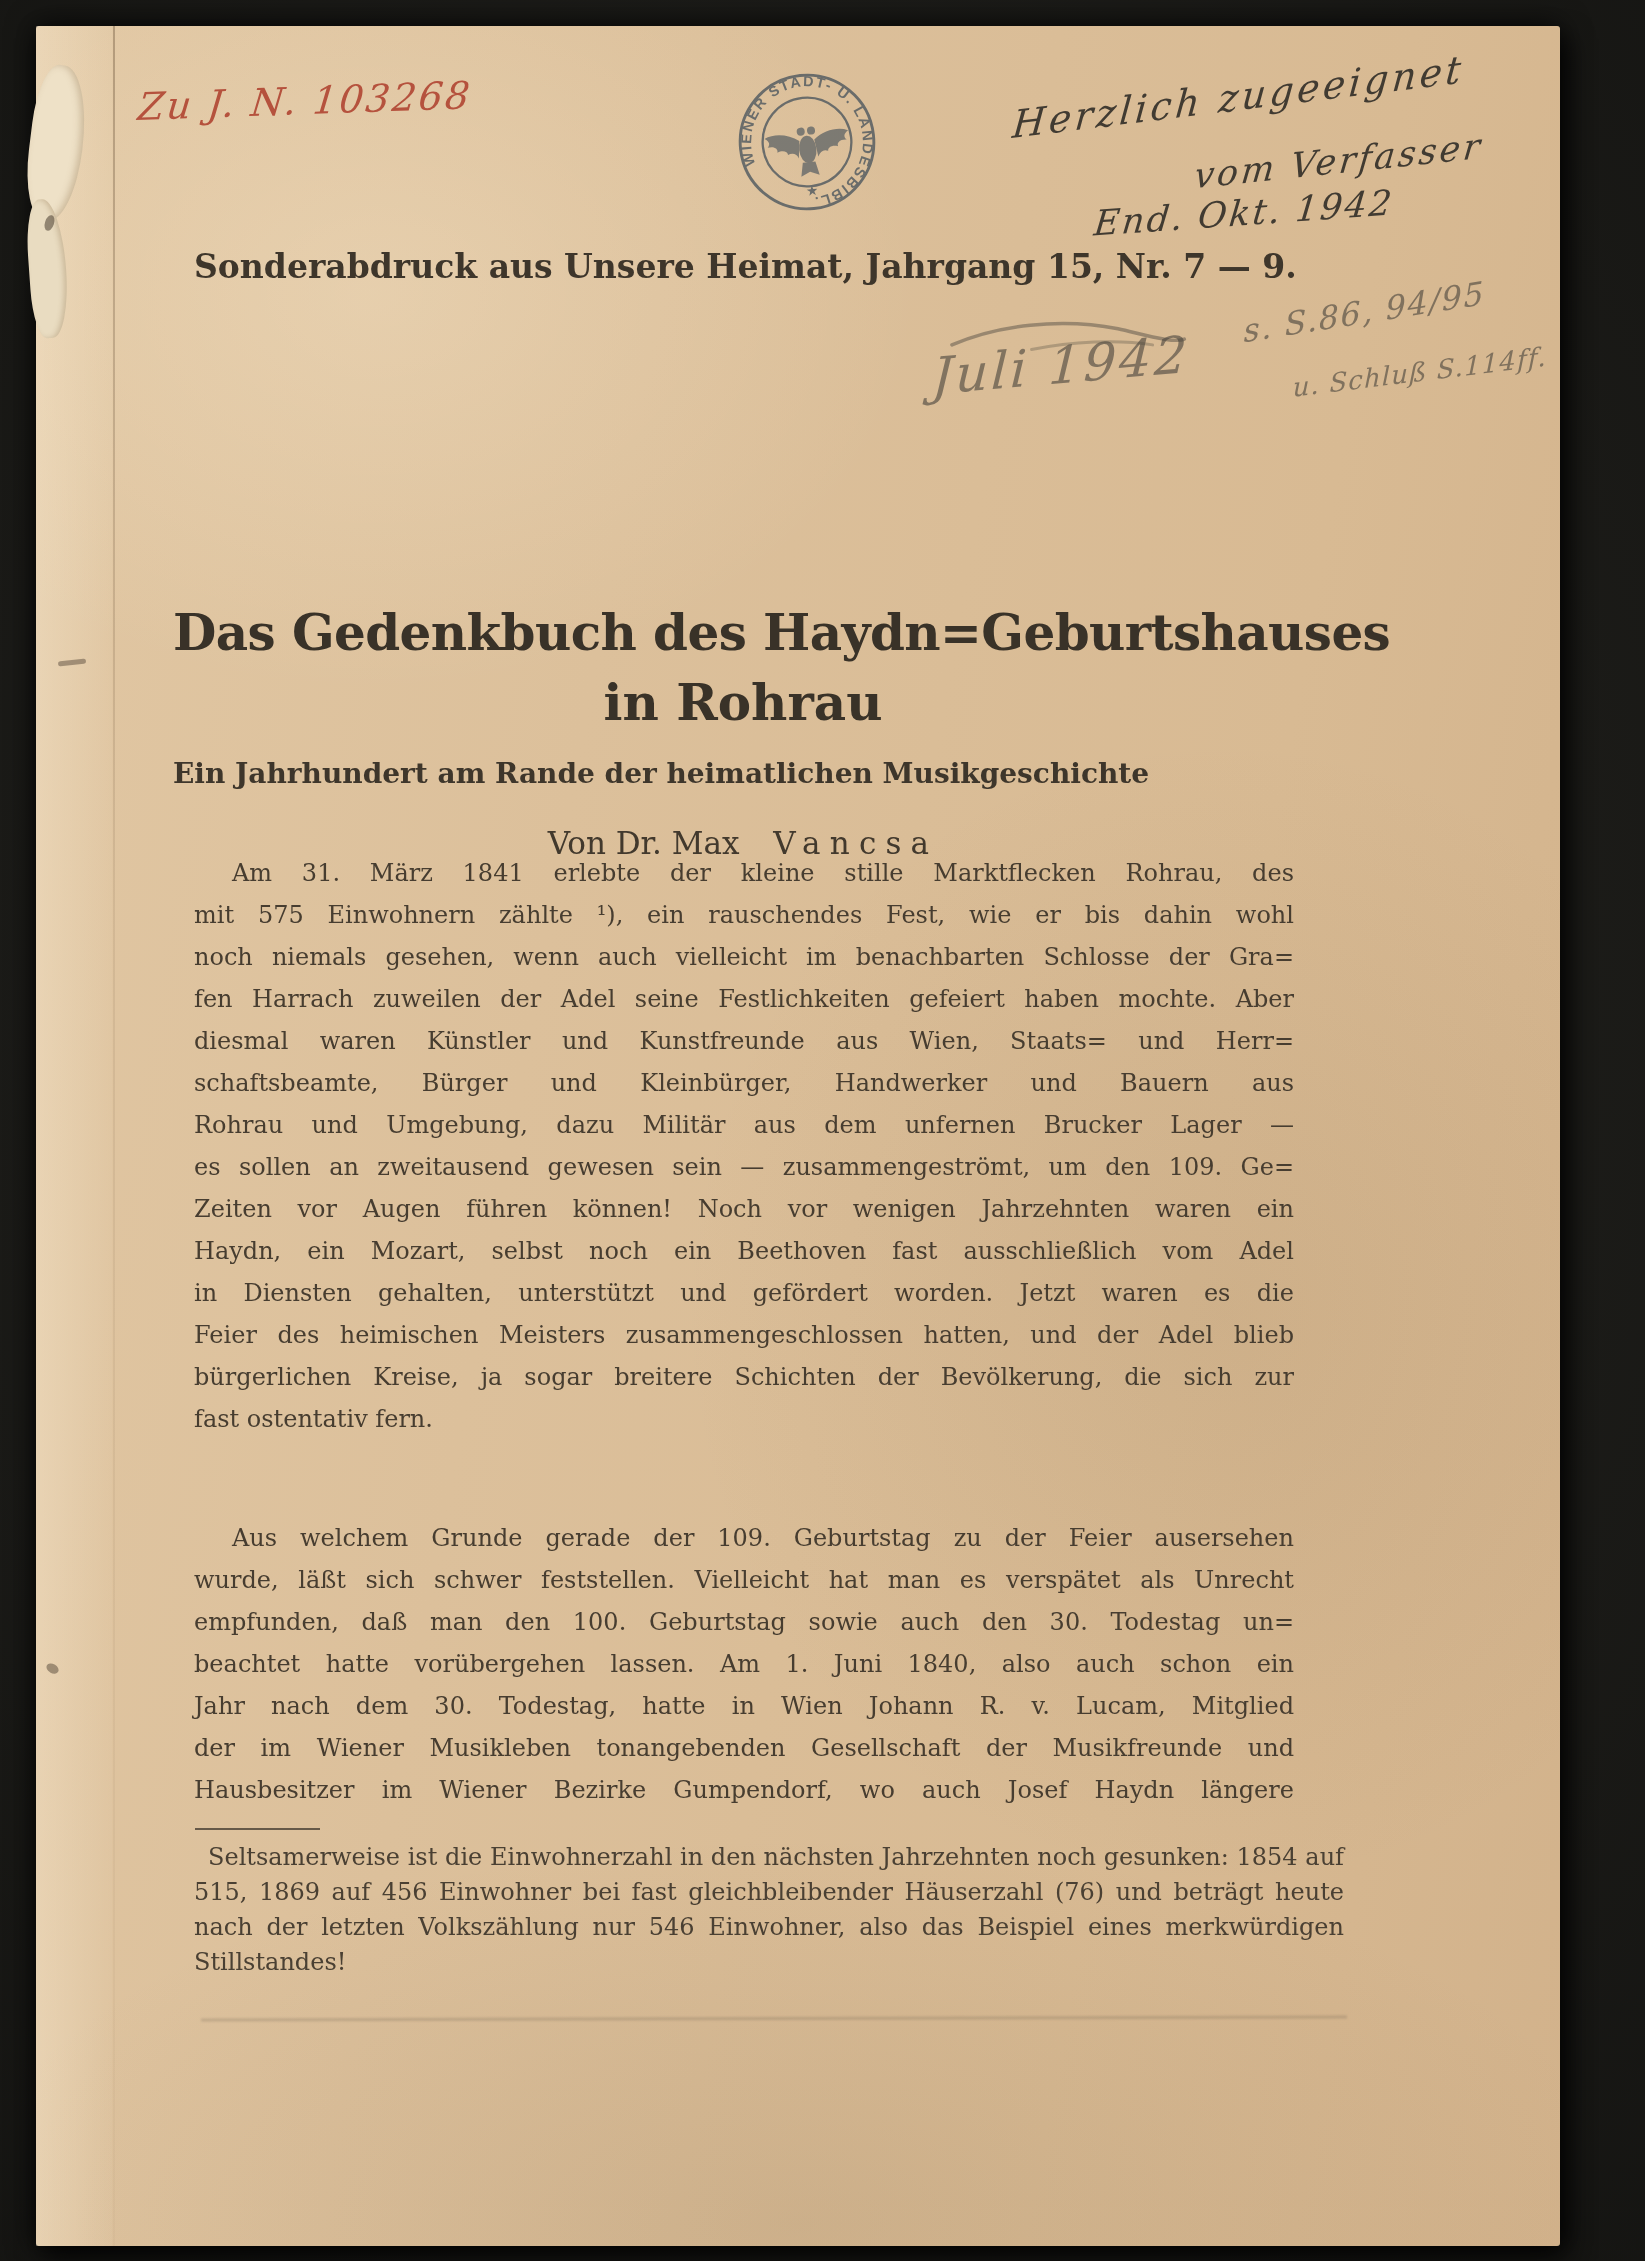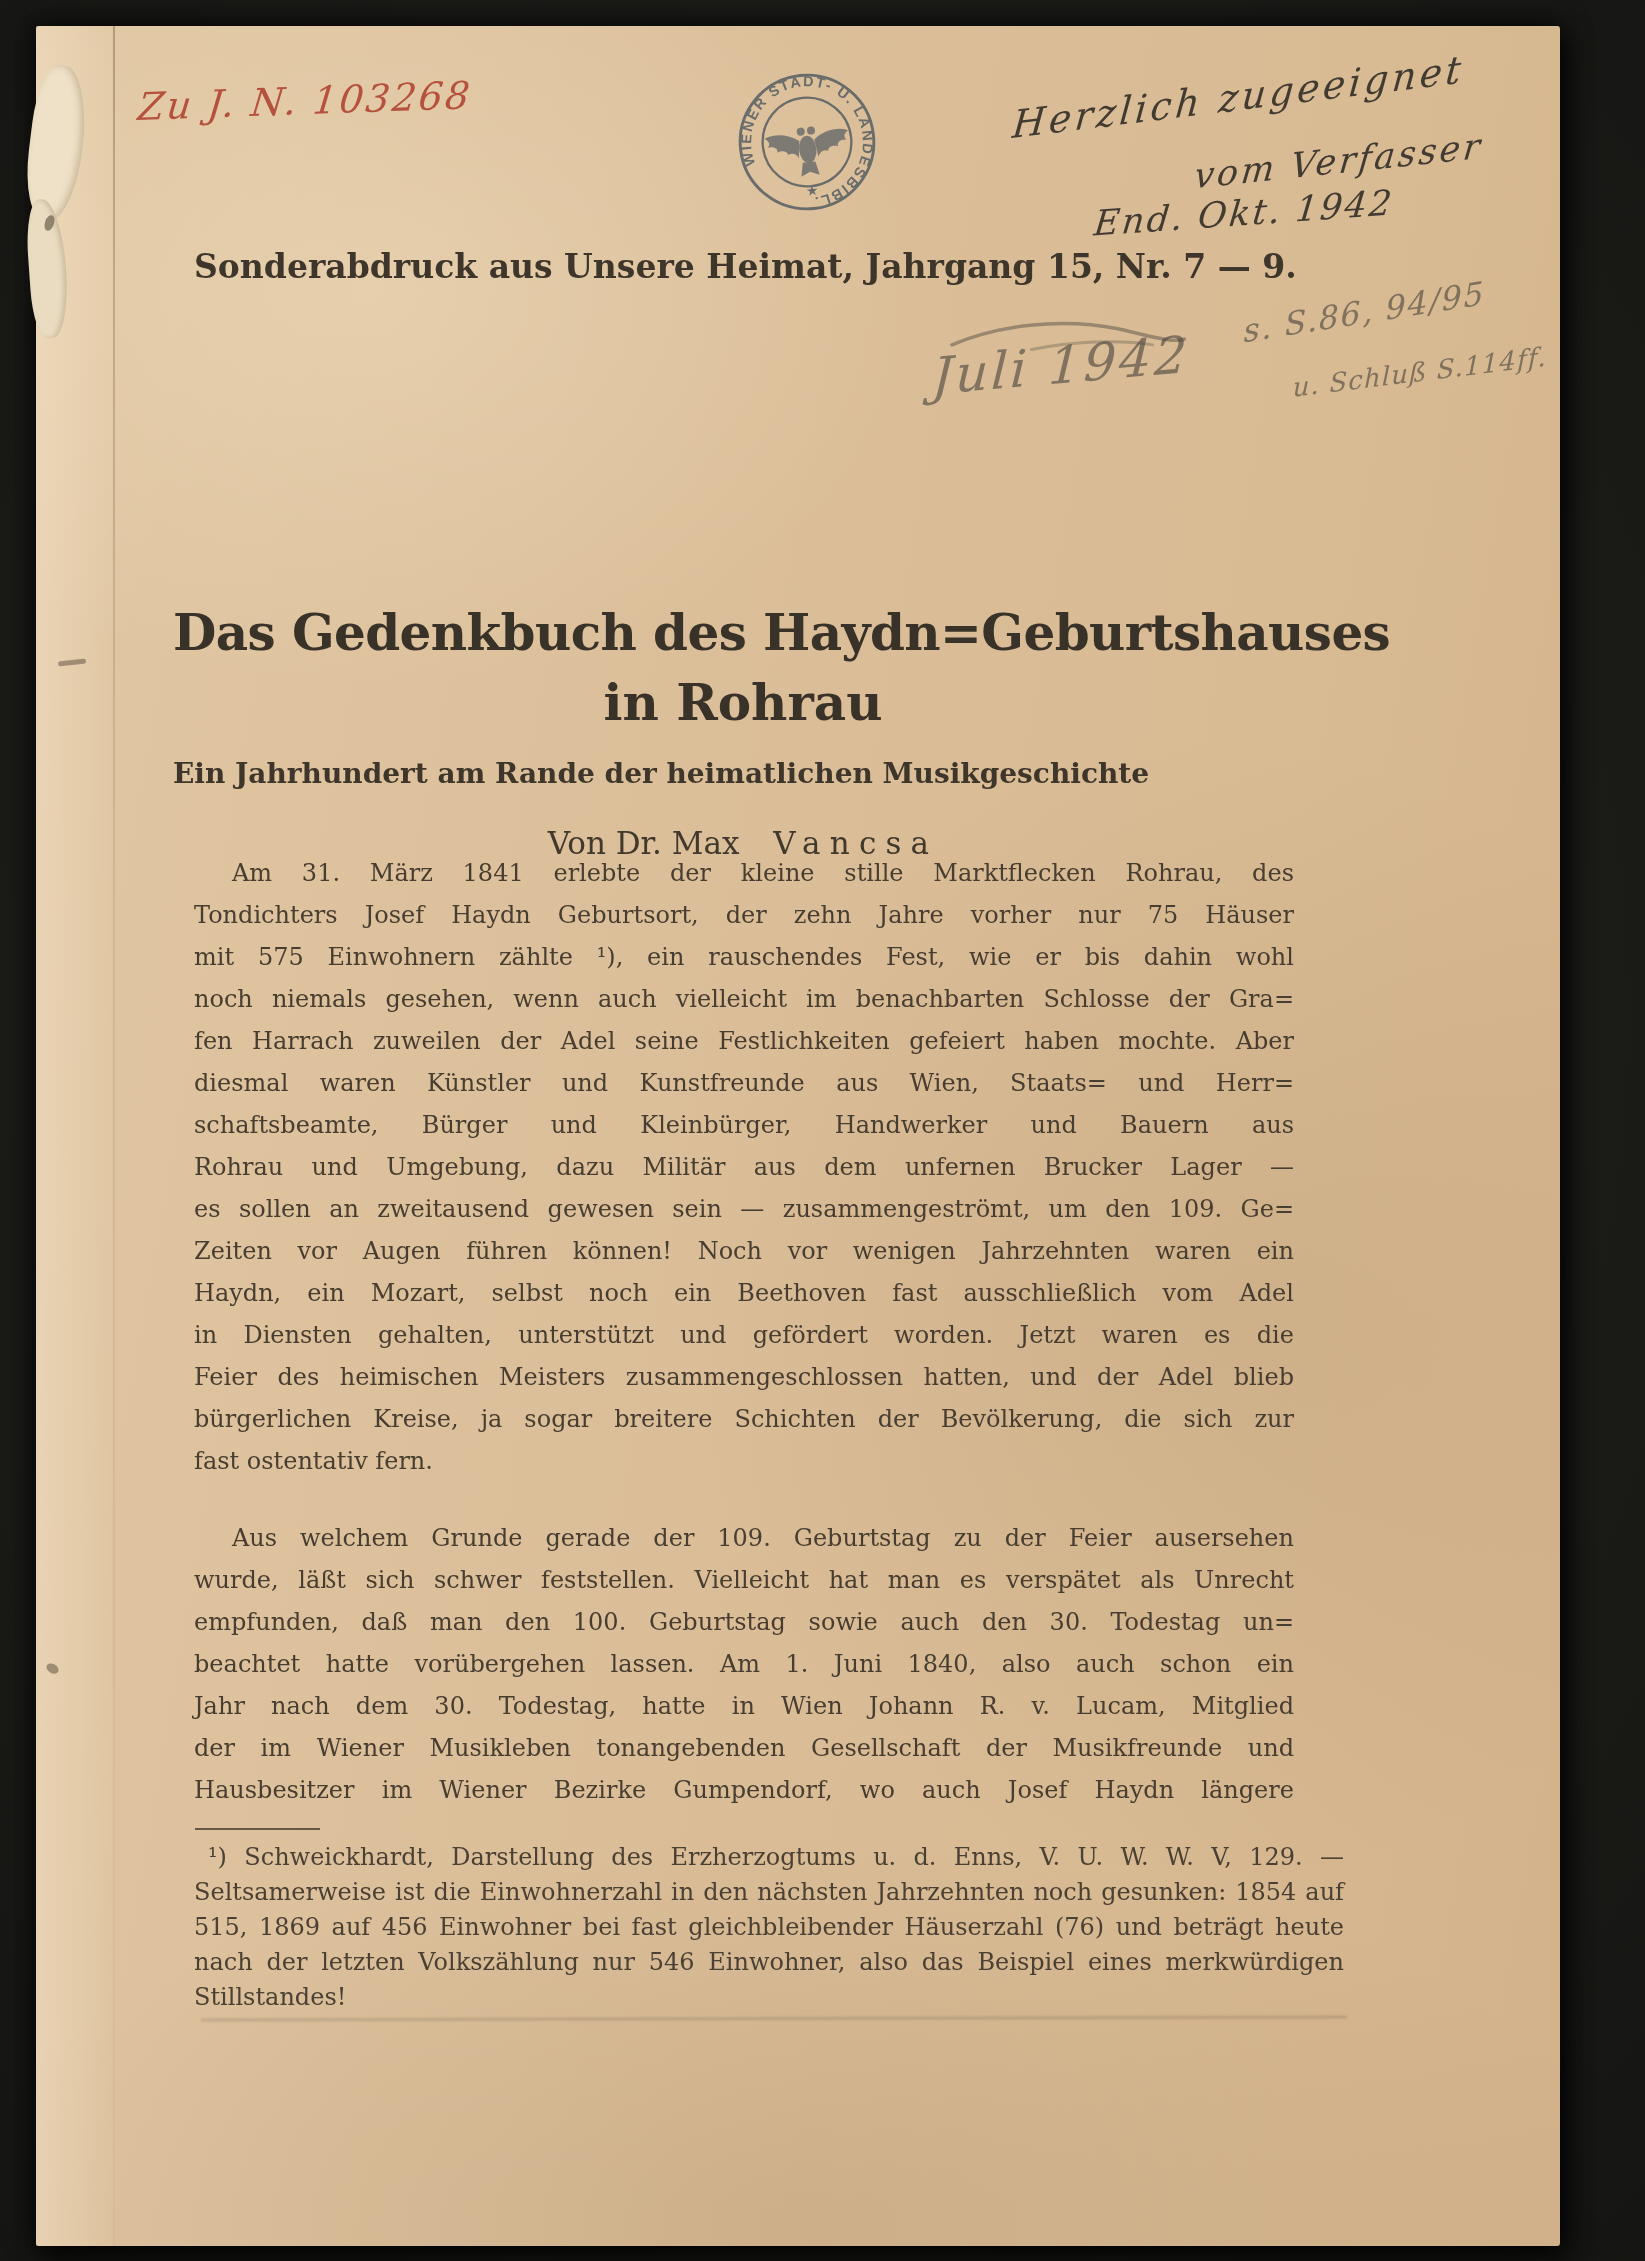--- a/index.html
+++ b/index.html
@@ -141,21 +141,20 @@
   <div class="title1">Das Gedenkbuch des Haydn=Geburtshauses</div>
   <div class="title2">in Rohrau</div>
   <div class="subtitle">Ein Jahrhundert am Rande der heimatlichen Musikgeschichte</div>
   <div class="byline">
     <span>Von Dr. Max</span>
     <span class="bname">Vancsa</span>
   </div>
 
   <div id="par1" class="bodyblock">
       <div class="bline">Am 31. März 1841 erlebte der kleine stille Marktflecken Rohrau, des</div>
-      <div class="bline">Tondichters Josef Haydn Geburtsort, der zehn Jahre vorher nur 75 Häuser</div>
       <div class="bline">mit 575 Einwohnern zählte ¹), ein rauschendes Fest, wie er bis dahin wohl</div>
       <div class="bline">noch niemals gesehen, wenn auch vielleicht im benachbarten Schlosse der Gra=</div>
       <div class="bline">fen Harrach zuweilen der Adel seine Festlichkeiten gefeiert haben mochte. Aber</div>
       <div class="bline">diesmal waren Künstler und Kunstfreunde aus Wien, Staats= und Herr=</div>
       <div class="bline">schaftsbeamte, Bürger und Kleinbürger, Handwerker und Bauern aus</div>
       <div class="bline">Rohrau und Umgebung, dazu Militär aus dem unfernen Brucker Lager —</div>
       <div class="bline">es sollen an zweitausend gewesen sein — zusammengeströmt, um den 109. Ge=</div>
       <div class="bline">Zeiten vor Augen führen können! Noch vor wenigen Jahrzehnten waren ein</div>
       <div class="bline">Haydn, ein Mozart, selbst noch ein Beethoven fast ausschließlich vom Adel</div>
       <div class="bline">in Diensten gehalten, unterstützt und gefördert worden. Jetzt waren es die</div>
@@ -168,21 +167,20 @@
       <div class="bline">wurde, läßt sich schwer feststellen. Vielleicht hat man es verspätet als Unrecht</div>
       <div class="bline">empfunden, daß man den 100. Geburtstag sowie auch den 30. Todestag un=</div>
       <div class="bline">beachtet hatte vorübergehen lassen. Am 1. Juni 1840, also auch schon ein</div>
       <div class="bline">Jahr nach dem 30. Todestag, hatte in Wien Johann R. v. Lucam, Mitglied</div>
       <div class="bline">der im Wiener Musikleben tonangebenden Gesellschaft der Musikfreunde und</div>
       <div class="bline">Hausbesitzer im Wiener Bezirke Gumpendorf, wo auch Josef Haydn längere</div>
     </div>
 
   <div class="footrule"></div>
   <div id="footnote">
-      <div class="fline">¹) Schweickhardt, Darstellung des Erzherzogtums u. d. Enns, V. U. W. W. V, 129. —</div>
       <div class="fline">Seltsamerweise ist die Einwohnerzahl in den nächsten Jahrzehnten noch gesunken: 1854 auf</div>
       <div class="fline">515, 1869 auf 456 Einwohner bei fast gleichbleibender Häuserzahl (76) und beträgt heute</div>
       <div class="fline">nach der letzten Volkszählung nur 546 Einwohner, also das Beispiel eines merkwürdigen</div>
       <div class="fline">Stillstandes!</div>
     </div>
 
 </div>
 
 
 </body></html>

